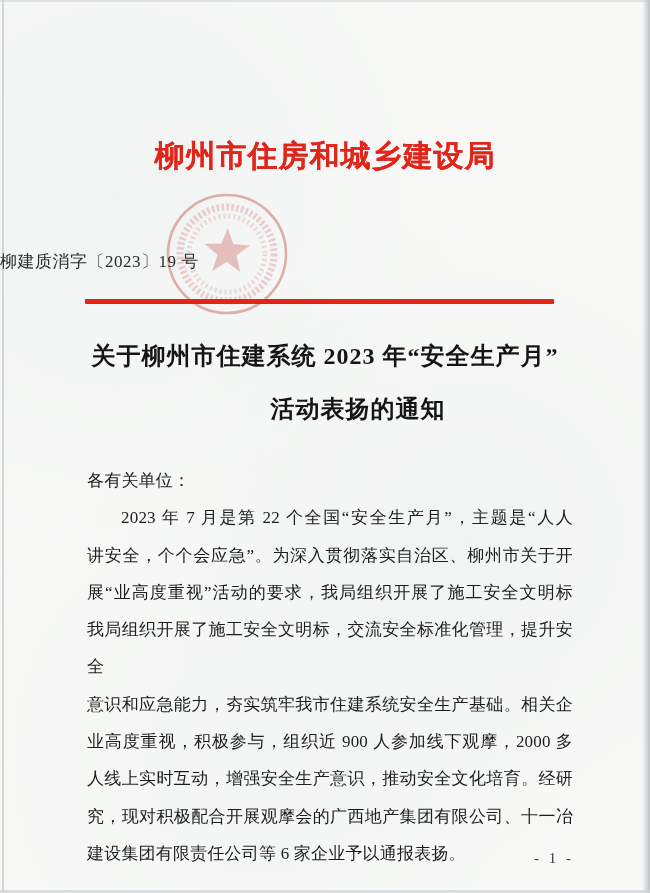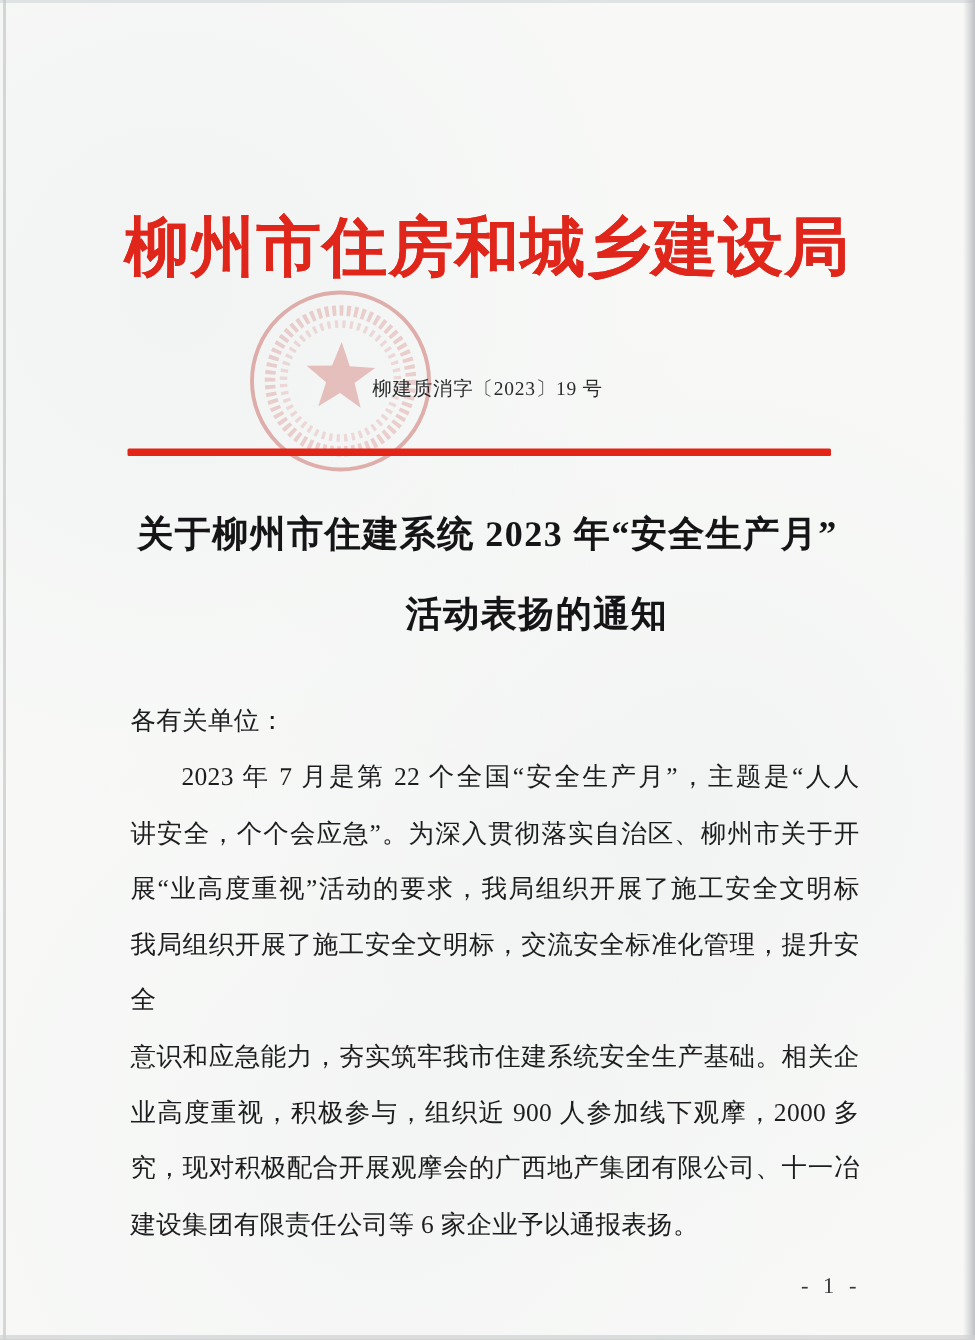--- a/index.html
+++ b/index.html
@@ -13,28 +13,28 @@
       radial-gradient(circle at 40% 85%, rgba(208,216,224,.12), rgba(208,216,224,0) 38%);
   }
   .edge-left{position:absolute;left:2px;top:0;width:2px;height:100%;background:#c0c4c6;opacity:.65;}
   .edge-right{position:absolute;right:0;top:0;width:8px;height:100%;
     background:linear-gradient(to right, rgba(185,187,191,0), #bfc1c5);}
   .edge-top{position:absolute;left:0;top:0;width:100%;height:2px;background:#dadddf;opacity:.8;}
   .edge-bottom{position:absolute;left:0;bottom:0;width:100%;height:3px;background:#ced1d3;opacity:.7;}
 
   .agency{
     position:absolute;left:0;top:136px;width:100%;
-    text-align:center;font-size:43px;font-weight:700;
+    text-align:center;font-size:30px;font-weight:700;
     letter-spacing:1px;white-space:nowrap;
     color:#e0261b;
     text-shadow:0 0 .4px #e0261b;
   }
   .docnum{
     position:absolute;left:0;top:250px;width:100%;
-    text-align:center;font-size:13px;color:#2a2a2c;letter-spacing:.5px;
+    font-size:17px;color:#2a2a2c;letter-spacing:.5px;
   }
   .red-rule{
     position:absolute;left:85px;top:299px;width:469px;height:5px;
     background:#e32517;border-radius:1px;
   }
   .stamp{position:absolute;left:162px;top:190px;filter:blur(.45px);opacity:.88;}
 
   .doc-title{
     position:absolute;left:0;width:100%;text-align:center;
     font-size:24px;font-weight:700;color:#151517;letter-spacing:1px;white-space:nowrap;
@@ -85,19 +85,20 @@
   <div class="doc-title l2">活动表扬的通知</div>
 
   <div class="body-text">
     <div class="line">各有关单位：</div>
     <div class="line fill indent">2023 年 7 月是第 22 个全国“安全生产月”，主题是“人人</div>
     <div class="line fill">讲安全，个个会应急”。为深入贯彻落实自治区、柳州市关于开</div>
     <div class="line fill">展“业高度重视”活动的要求，我局组织开展了施工安全文明标</div>
     <div class="line fill">我局组织开展了施工安全文明标，交流安全标准化管理，提升安全</div>
     <div class="line fill">意识和应急能力，夯实筑牢我市住建系统安全生产基础。相关企</div>
     <div class="line fill">业高度重视，积极参与，组织近 900 人参加线下观摩，2000 多</div>
+    <div class="line fill">人线上实时互动，增强安全生产意识，推动安全文化培育。经研</div>
     <div class="line fill">究，现对积极配合开展观摩会的广西地产集团有限公司、十一冶</div>
     <div class="line">建设集团有限责任公司等 6 家企业予以通报表扬。</div>
   </div>
 
   <div class="page-num">- 1 -</div>
 
 </div>
 
 </body></html>

